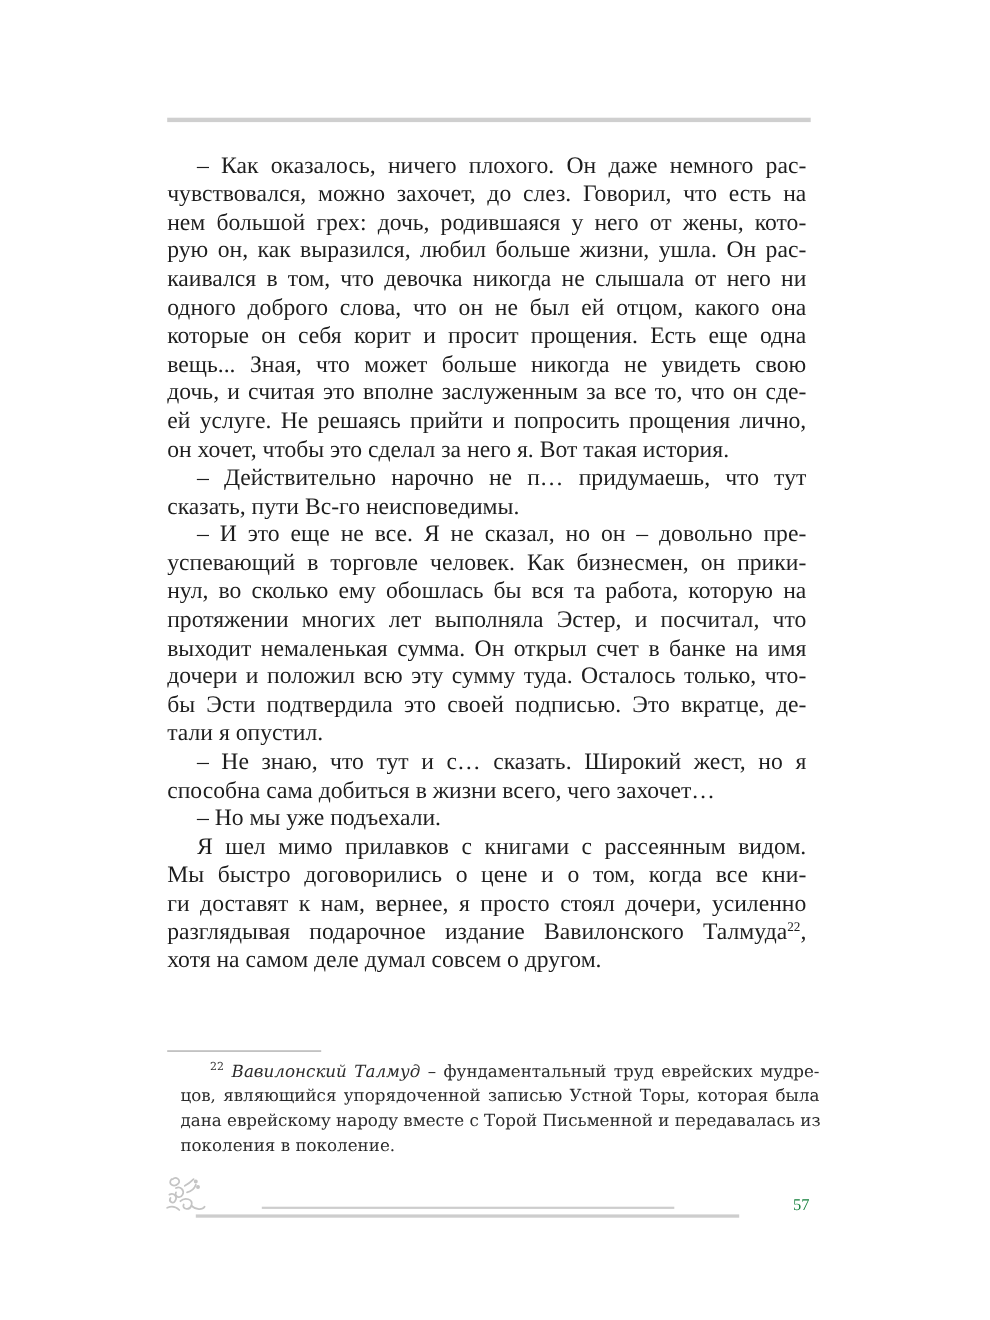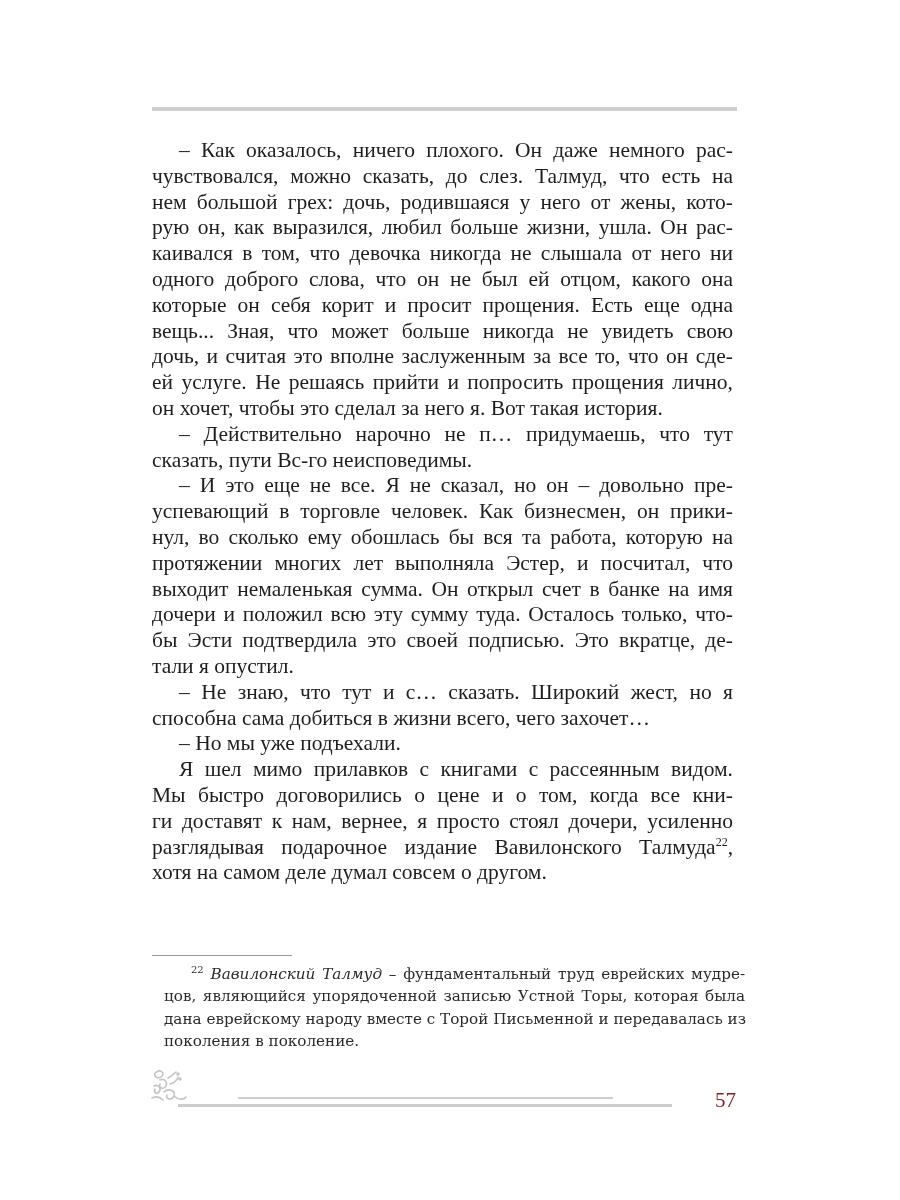--- a/index.html
+++ b/index.html
@@ -25,33 +25,33 @@
       font-size: 15.2px; color: #2a2a2a;
     }
     .footnote .line { height: 22.3px; line-height: 22.3px; }
     .footnote sup { font-size: 10px; line-height: 0; vertical-align: 6px; }
     .footnote em { font-style: italic; }
     .ornament { position: absolute; left: 150px; top: 1066px; width: 46px; height: 40px; }
     .rule-short { position: absolute; left: 238px; top: 1097px; width: 375px; height: 2px; background: #cdcdcd; }
     .rule-long { position: absolute; left: 178px; top: 1104px; width: 494px; height: 3px; background: #cdcdcd; }
     .page-number {
       position: absolute; left: 706px; top: 1088px; width: 30px;
-      font-family: "Liberation Serif", serif; font-size: 21px; color: #7f1d1d;
+      font-family: "Liberation Serif", serif; font-size: 15px; color: #15803d;
       text-align: right;
     }
   </style>
 </head>
 <body>
 
 <div class="page">
   <div class="top-rule"></div>
 
   <div class="body-text">
     <span class="line indent">– Как оказалось, ничего плохого. Он даже немного рас-</span>
-    <span class="line">чувствовался, можно сказать, до слез. Талмуд, что есть на</span>
+    <span class="line">чувствовался, можно захочет, до слез. Говорил, что есть на</span>
     <span class="line">нем большой грех: дочь, родившаяся у него от жены, кото-</span>
     <span class="line">рую он, как выразился, любил больше жизни, ушла. Он рас-</span>
     <span class="line">каивался в том, что девочка никогда не слышала от него ни</span>
     <span class="line">одного доброго слова, что он не был ей отцом, какого она</span>
     <span class="line">которые он себя корит и просит прощения. Есть еще одна</span>
     <span class="line">вещь... Зная, что может больше никогда не увидеть свою</span>
     <span class="line">дочь, и считая это вполне заслуженным за все то, что он сде-</span>
     <span class="line">ей услуге. Не решаясь прийти и попросить прощения лично,</span>
     <span class="line last">он хочет, чтобы это сделал за него я. Вот такая история.</span>
     <span class="line indent">– Действительно нарочно не п… придумаешь, что тут</span>

